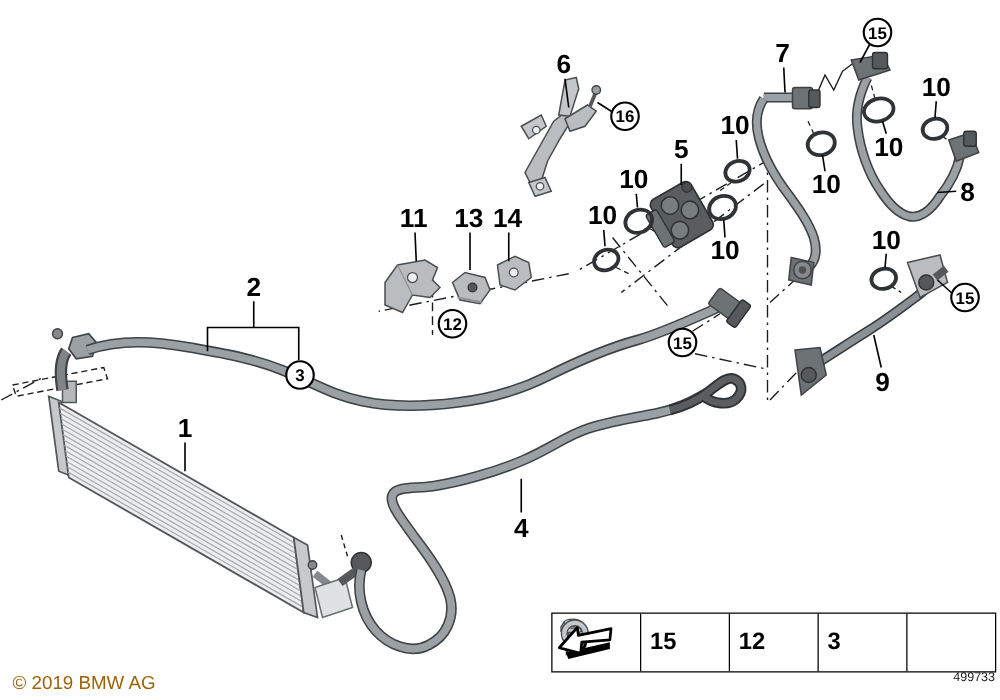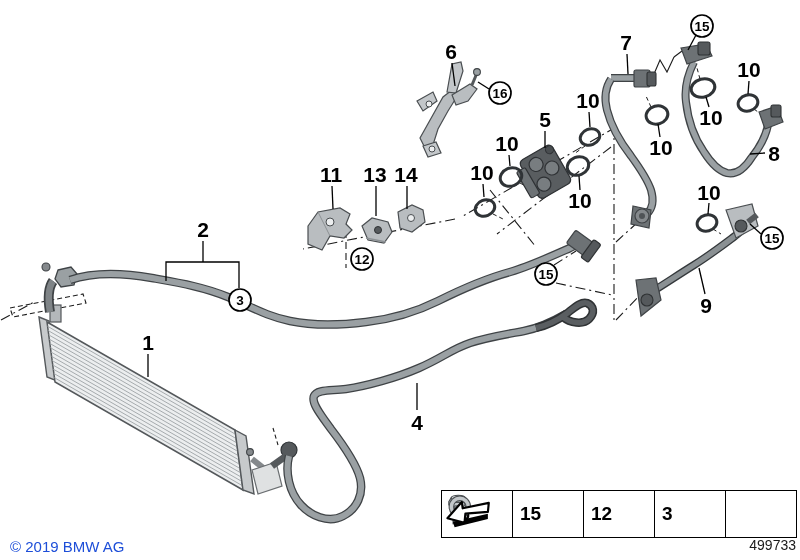--- a/index.html
+++ b/index.html
@@ -1,20 +1,20 @@
 <!DOCTYPE html>
 <html><head>
 <meta charset="utf-8">
 <style>
   html,body{margin:0;padding:0;background:#fff;}
   .stage{position:relative;width:800px;height:560px;background:#fff;overflow:hidden;
          font-family:"Liberation Sans",sans-serif;}
   svg{position:absolute;left:0;top:0;}
-  .copyright{position:absolute;left:10px;top:538px;font-size:15px;color:#1d4ed8;}
-  .doc-number{position:absolute;left:726px;top:537px;font-size:14px;color:#1a1a1a;width:70px;text-align:right;}
+  .copyright{position:absolute;left:10px;top:538px;font-size:15px;color:#a16207;}
+  .doc-number{position:absolute;left:726px;top:537px;font-size:10px;color:#1a1a1a;width:70px;text-align:right;}
   .legend{position:absolute;left:441px;top:490px;width:356px;height:48px;display:flex;
           border:1.6px solid #000;box-sizing:border-box;background:#fff;}
   .legend .cell{flex:1 1 0;border-right:1.6px solid #000;display:flex;align-items:center;
           padding:2px 4px 2px 7px;box-sizing:border-box;}
   .legend .cell:last-child{border-right:none;justify-content:center;}
   .legend .num{font-size:19px;font-weight:bold;color:#000;margin-right:4px;min-width:24px;}
   .legend .ic{width:34px;height:40px;flex:0 0 auto;margin-left:auto;margin-right:2px;}
   .legend .ic.wide{width:54px;margin:0;}
 </style>
 </head>

